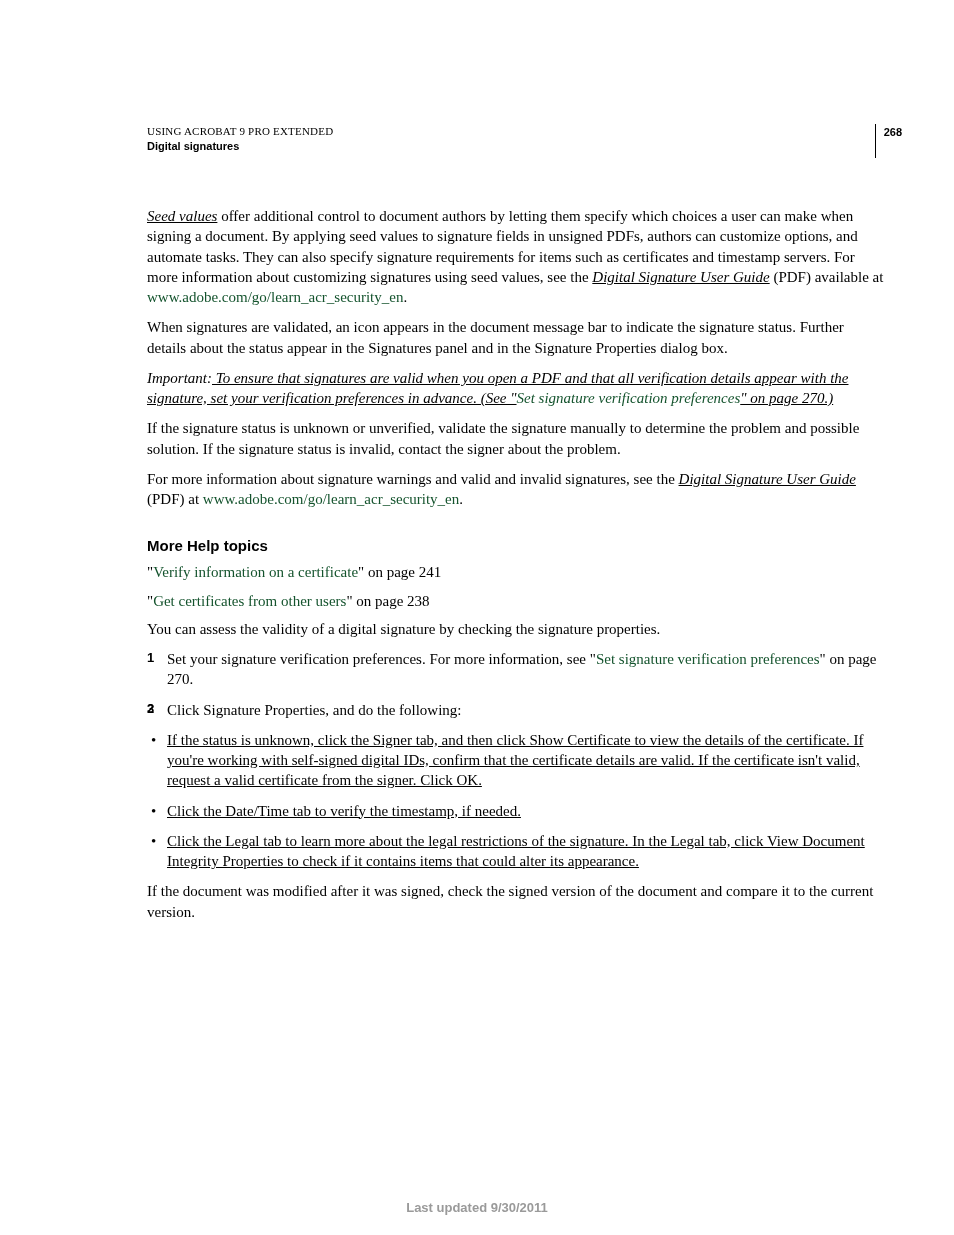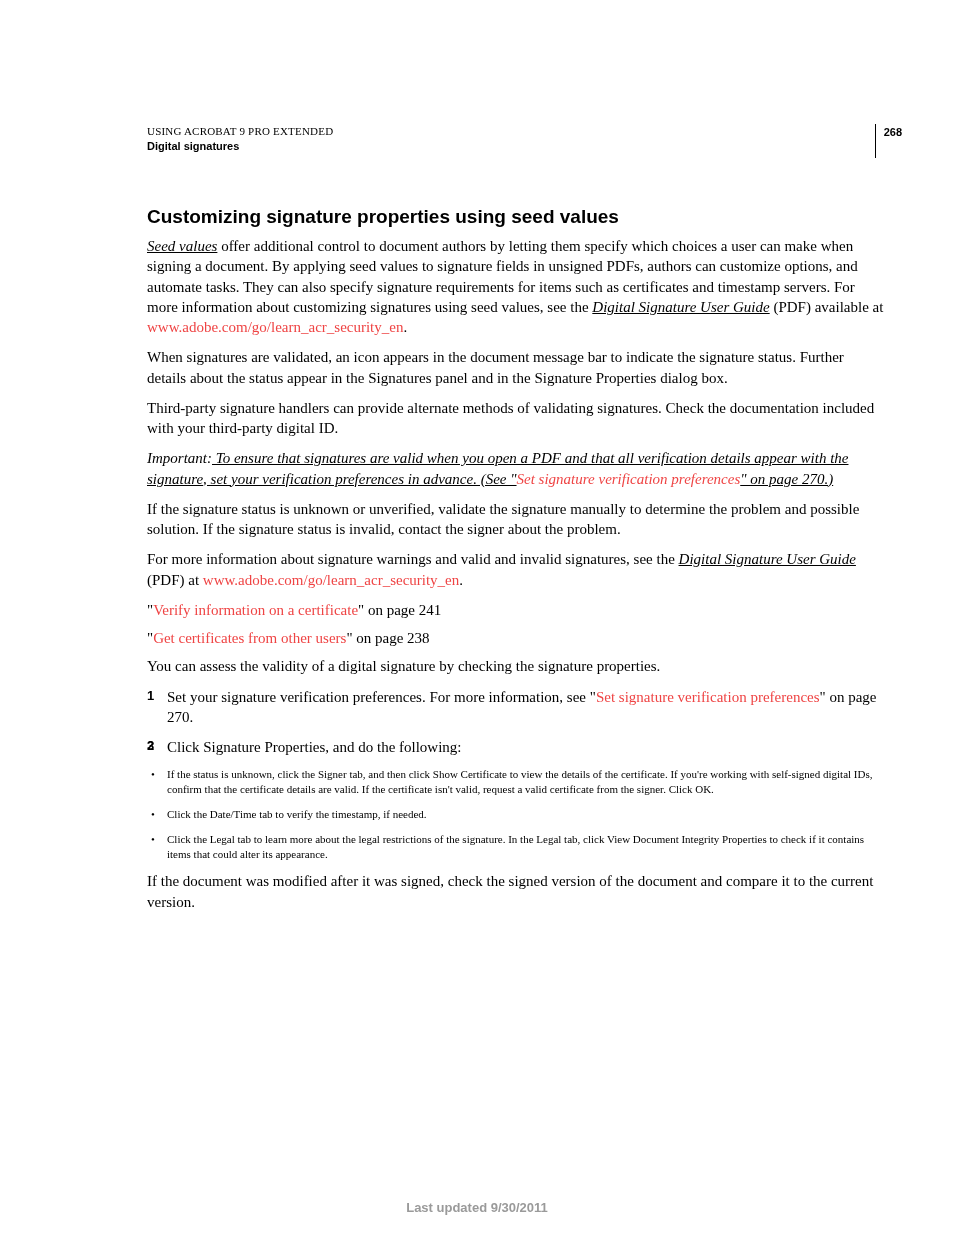--- a/index.html
+++ b/index.html
@@ -54,21 +54,21 @@
     font-weight: 700;
     font-size: 28px;
     margin: 42px 0 28px 0;
   }
   p {
     font-size: 15px;
     line-height: 1.35;
     margin: 0 0 10px 0;
   }
   a.link {
-    color: #ef4444;
+    color: #14532d;
     text-decoration: none;
   }
   .italic { font-style: italic; text-decoration: underline; }
   .bold-italic { font-style: italic; font-weight: 400; }
   .more-help {
     font-family: "Myriad Pro", "Segoe UI", Arial, sans-serif;
     font-weight: 700;
     font-size: 15px;
     margin: 28px 0 8px 0;
   }
@@ -98,25 +98,26 @@
     font-family: "Myriad Pro", "Segoe UI", Arial, sans-serif;
     font-weight: 700;
     font-size: 13px;
   }
   ul.bullets {
     list-style: none;
     padding: 0;
     margin: 0 0 10px 0;
   }
   ul.bullets > li {
-    font-size: 11px;
+    font-size: 15px;
     line-height: 1.35;
     position: relative;
     padding-left: 20px;
     margin: 0 0 10px 0;
+    text-decoration: underline;
   }
   ul.bullets > li::before {
     content: "•";
     position: absolute;
     left: 4px;
     top: 0;
   }
   .footer {
     position: absolute;
     bottom: 56px;
@@ -137,36 +138,35 @@
   <div class="header-row">
     <div class="header-left">
       <div class="header-title">USING ACROBAT 9 PRO EXTENDED</div>
       <div class="header-sub">Digital signatures</div>
     </div>
     <div class="page-number-wrap">
       <span>268</span>
     </div>
   </div>
 
-  <h2 class="section">Customizing signature properties using seed values</h2>
   <p>
     <span class="italic">Seed values</span><span> offer additional control to document authors by letting them specify which choices a user can make when signing a document. By applying seed values to signature fields in unsigned PDFs, authors can customize options, and automate tasks. They can also specify signature requirements for items such as certificates and timestamp servers. For more information about customizing signatures using seed values, see the </span><span class="italic">Digital Signature User Guide</span><span> (PDF) available at </span><a class="link">www.adobe.com/go/learn_acr_security_en</a><span>.</span>
   </p>
 
 
   <p>When signatures are validated, an icon appears in the document message bar to indicate the signature status. Further details about the status appear in the Signatures panel and in the Signature Properties dialog box.</p>
-  <p>Third-party signature handlers can provide alternate methods of validating signatures. Check the documentation included with your third-party digital ID.</p>
   <p>
     <span class="bold-italic">Important:</span><span class="italic"> To ensure that signatures are valid when you open a PDF and that all verification details appear with the signature, set your verification preferences in advance. (See "</span><a class="link italic">Set signature verification preferences</a><span class="italic">" on page 270.)</span>
   </p>
   <p>If the signature status is unknown or unverified, validate the signature manually to determine the problem and possible solution. If the signature status is invalid, contact the signer about the problem.</p>
   <p>
     <span>For more information about signature warnings and valid and invalid signatures, see the </span><span class="italic">Digital Signature User Guide</span><span> (PDF) at </span><a class="link">www.adobe.com/go/learn_acr_security_en</a><span>.</span>
   </p>
 
+  <div class="more-help">More Help topics</div>
   <div class="help-line">
     <span>"</span><a class="link">Verify information on a certificate</a><span>" on page 241</span>
   </div>
   <div class="help-line">
     <span>"</span><a class="link">Get certificates from other users</a><span>" on page 238</span>
   </div>
 
   <p>You can assess the validity of a digital signature by checking the signature properties.</p>
 
   <ol class="steps">

